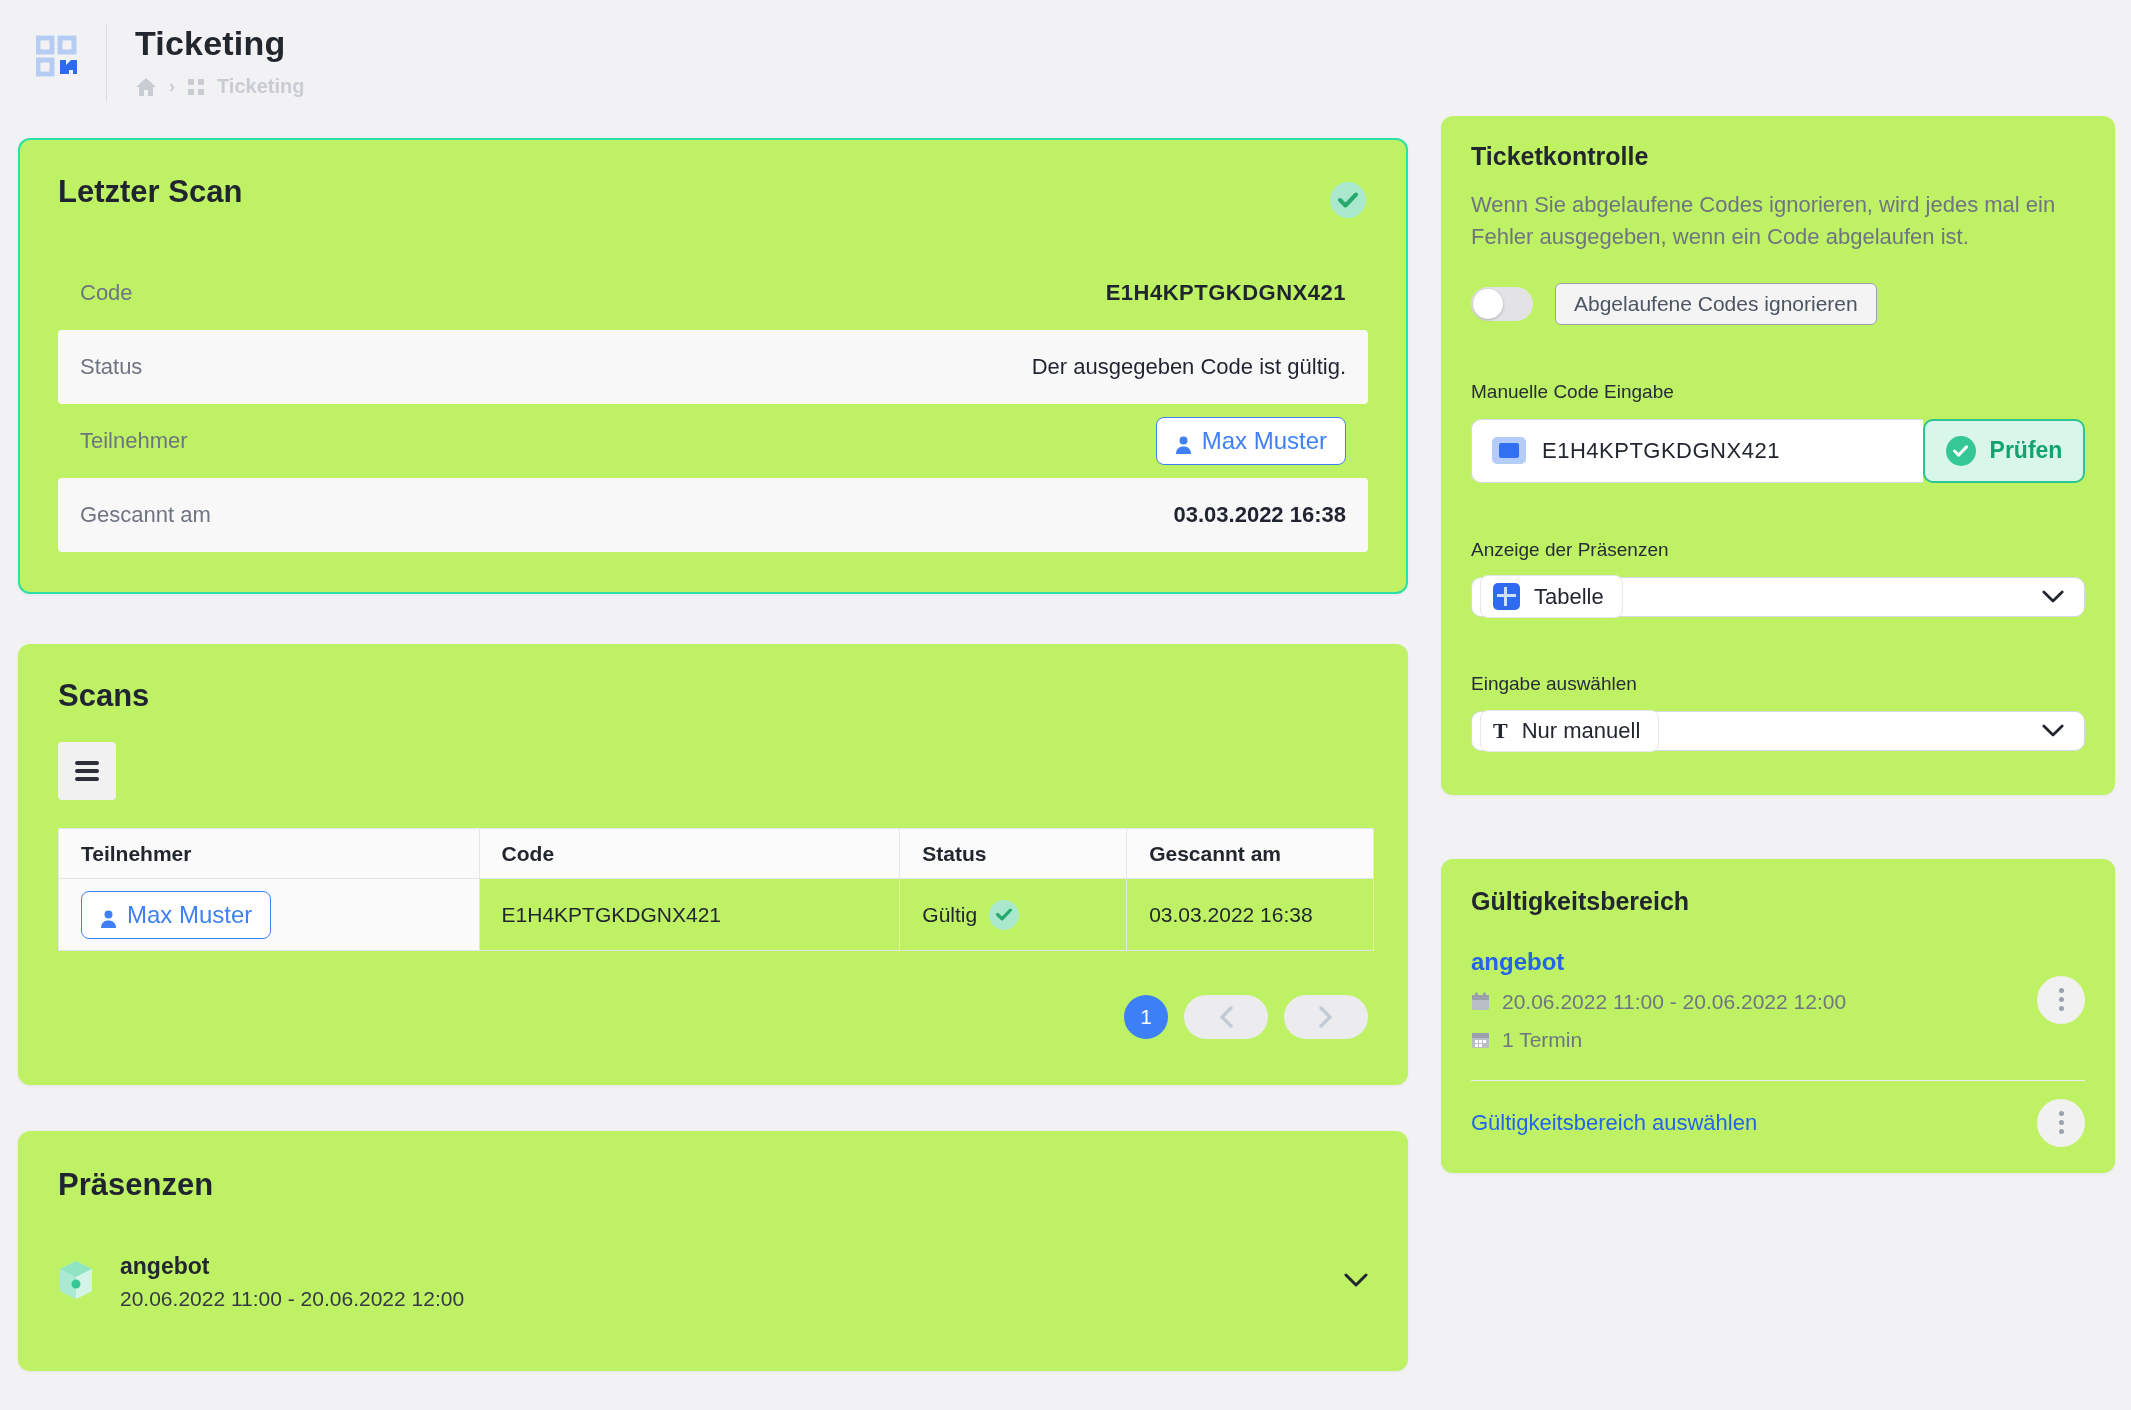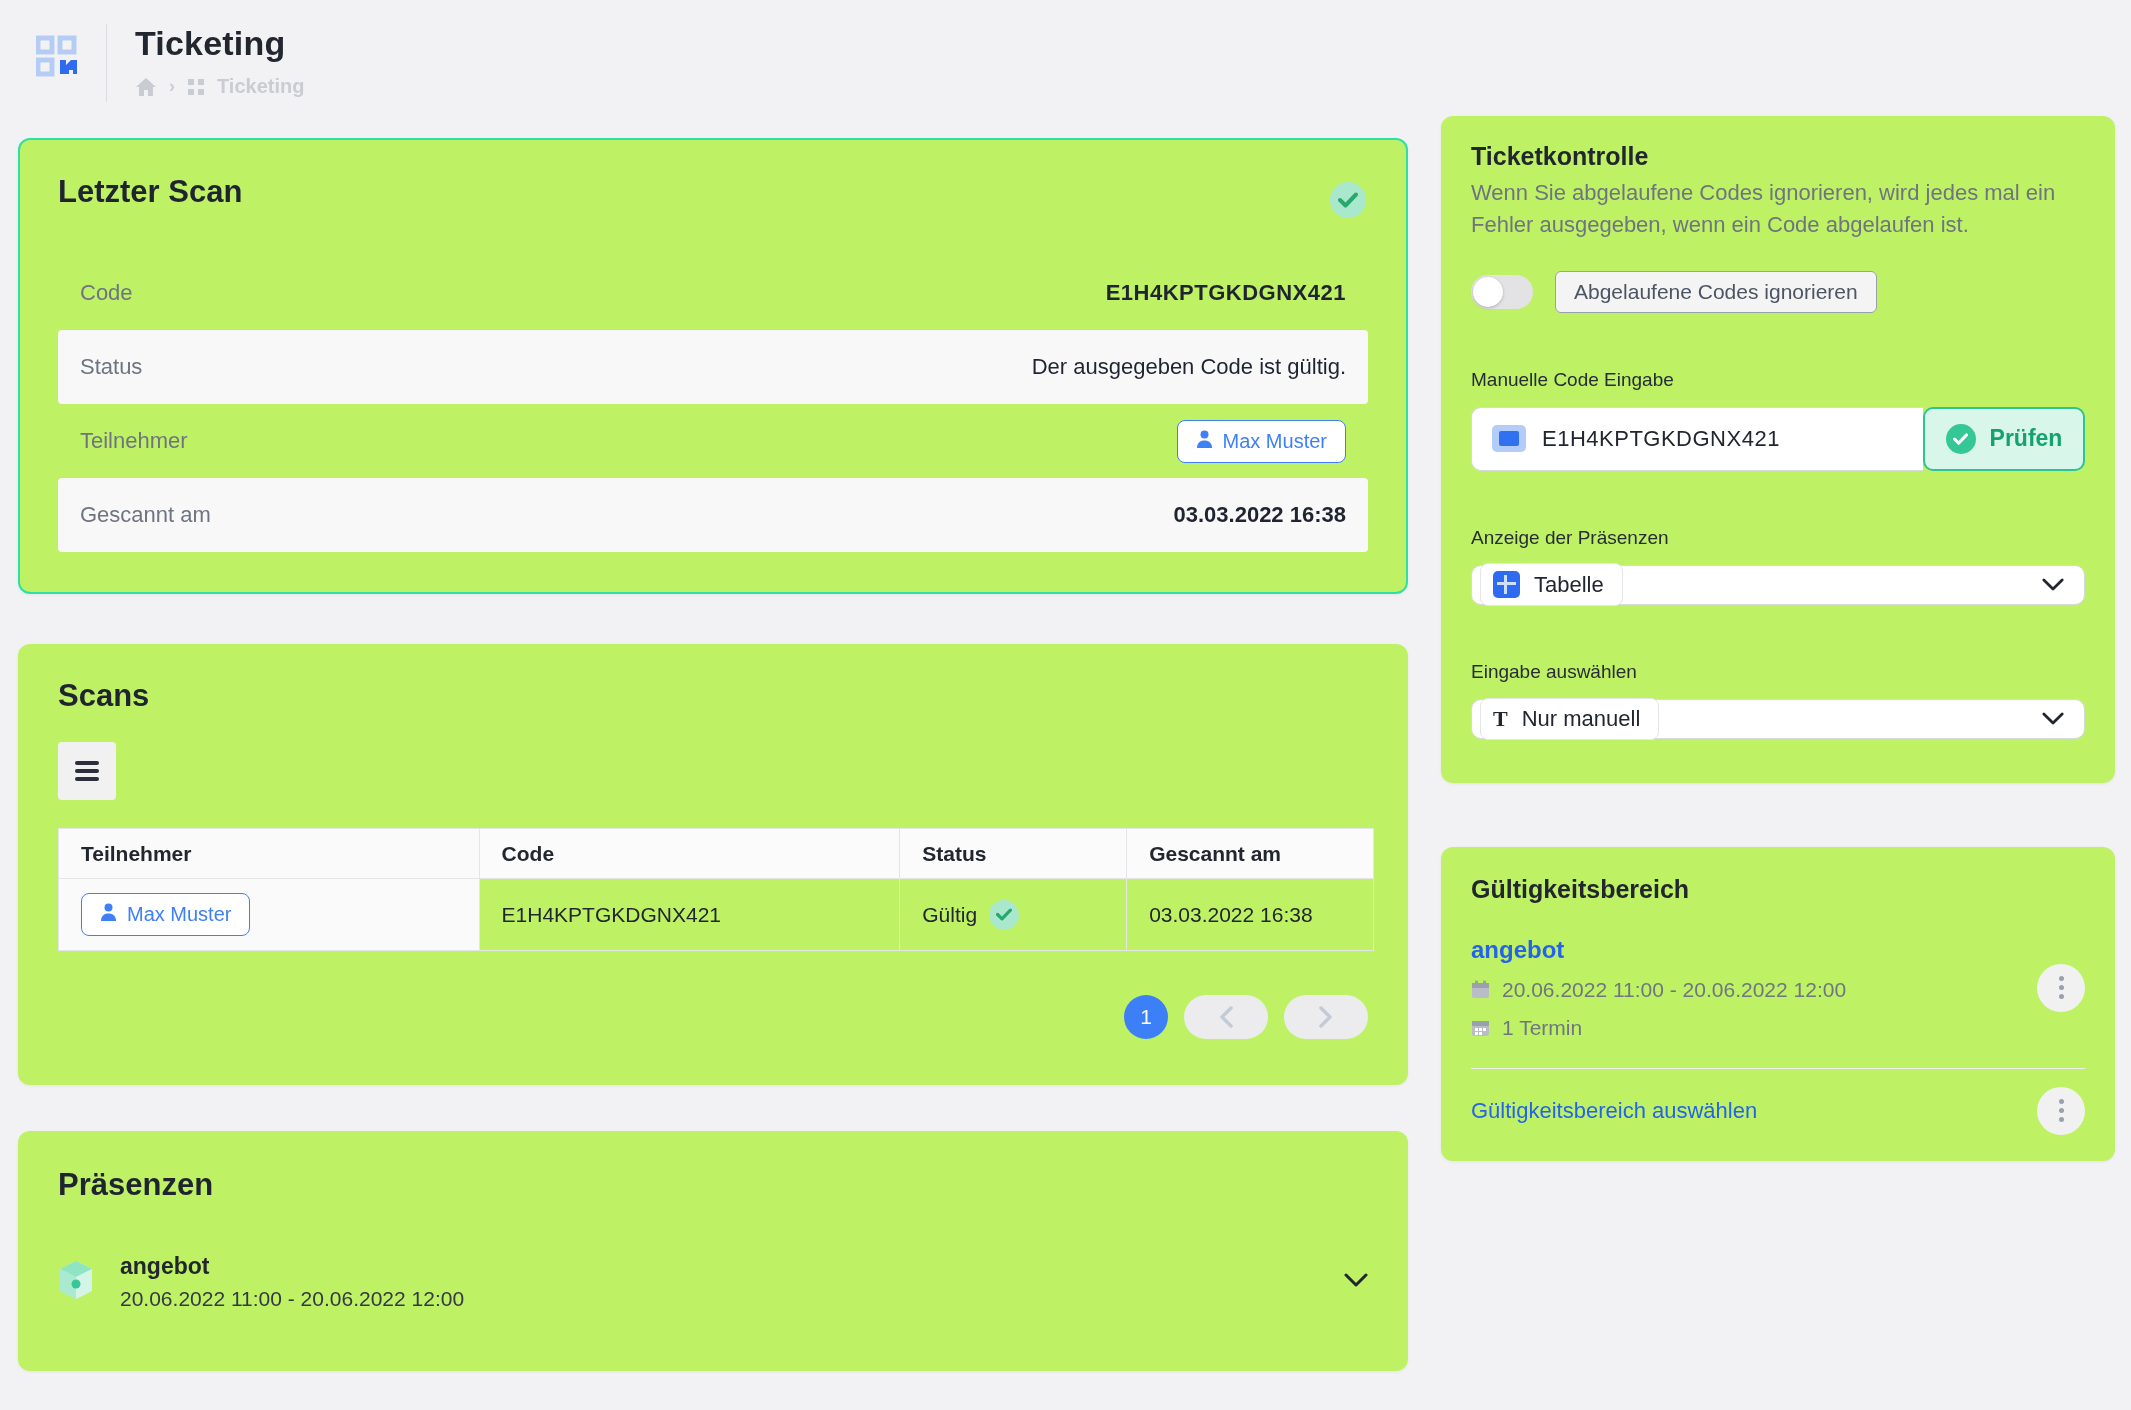--- a/index.html
+++ b/index.html
@@ -47,23 +47,23 @@
     display:flex; align-items:center; justify-content:space-between;
     min-height:74px; padding:0 22px; border-radius:4px;
   }
   .scan-row.alt { background:#f8f8f9; }
   .scan-row .lbl { font-size:22px; color:#6e7480; }
   .scan-row .val { font-size:22px; color:#1f2430; }
   .val-code { color:#2bb889; font-weight:600; letter-spacing:.5px; }
   .val-strong { font-weight:700; }
 
   .pill-user {
-    display:inline-flex; align-items:flex-start; gap:10px;
+    display:inline-flex; align-items:flex-end; gap:10px;
     border:1.5px solid #3f80f6; border-radius:8px; background:#fff;
-    color:#3f80f6; font-size:20px; padding:9px 18px; cursor:pointer;
+    color:#3f80f6; font-size:24px; padding:9px 18px; cursor:pointer;
   }
 
   
   .card-scans { margin-top:50px; padding:34px 40px 46px 40px; }
   .card-scans h2 { font-size:31px; font-weight:600; color:#1f2430; }
   .burger-btn {
     margin-top:28px; width:58px; height:58px; border:none; border-radius:4px;
     background:#f1f1f2; display:flex; align-items:center; justify-content:center; cursor:pointer;
   }
   .burger-btn .bars { width:24px; }
@@ -94,21 +94,21 @@
   .card-presences { margin-top:46px; padding:36px 40px 60px 40px; }
   .card-presences h2 { font-size:31px; font-weight:600; color:#1f2430; }
   .presence-item { display:flex; align-items:center; margin-top:50px; cursor:pointer; }
   .presence-text { margin-left:26px; flex:1; }
   .presence-name { font-size:23px; font-weight:700; color:#22262e; }
   .presence-period { font-size:21px; color:#343945; margin-top:7px; }
 
   
   .card-control { padding:26px 30px 44px 30px; }
   .card-control h3, .card-validity h3 { font-size:25px; font-weight:700; color:#22262e; }
-  .control-desc { margin-top:6px; font-size:22px; line-height:1.45; color:#6e7480; max-width:615px; }
+  .control-desc { margin-top:18px; font-size:22px; line-height:1.45; color:#6e7480; max-width:615px; }
 
   .toggle-row { display:flex; align-items:center; margin-top:30px; gap:22px; }
   .toggle {
     width:62px; height:34px; border-radius:17px; background:#e3e3e6; position:relative; cursor:pointer;
   }
   .toggle .knob {
     position:absolute; left:2px; top:2px; width:30px; height:30px; border-radius:50%;
     background:#fff; box-shadow:0 1px 3px rgba(0,0,0,.25);
   }
   .ghost-btn {

